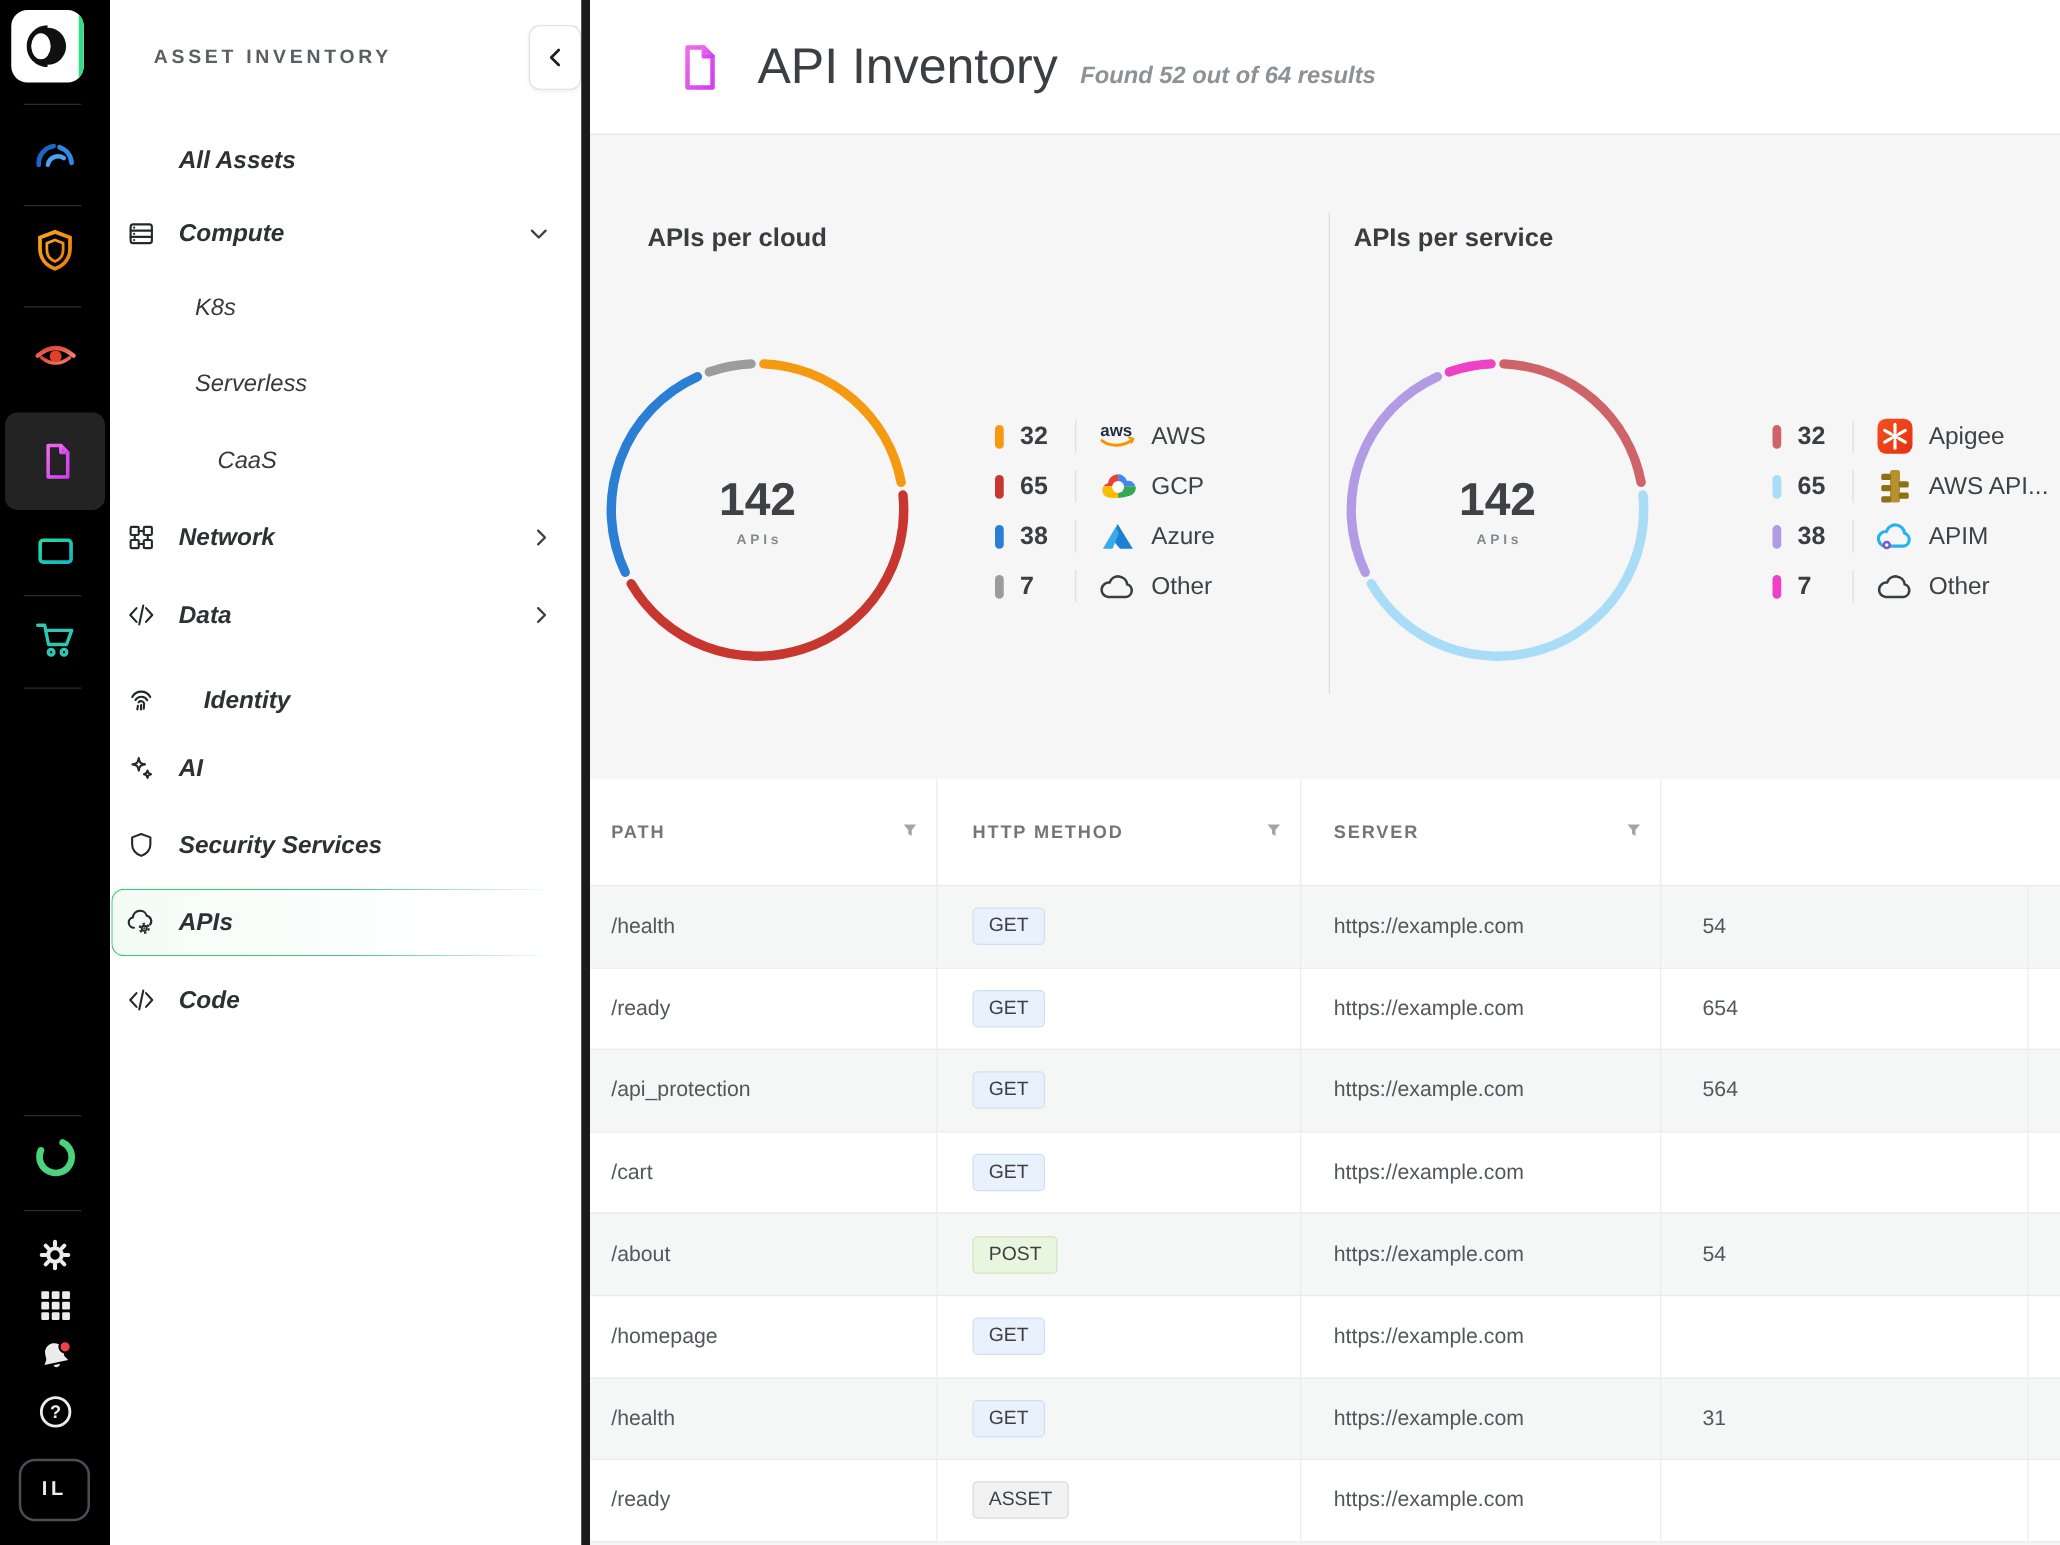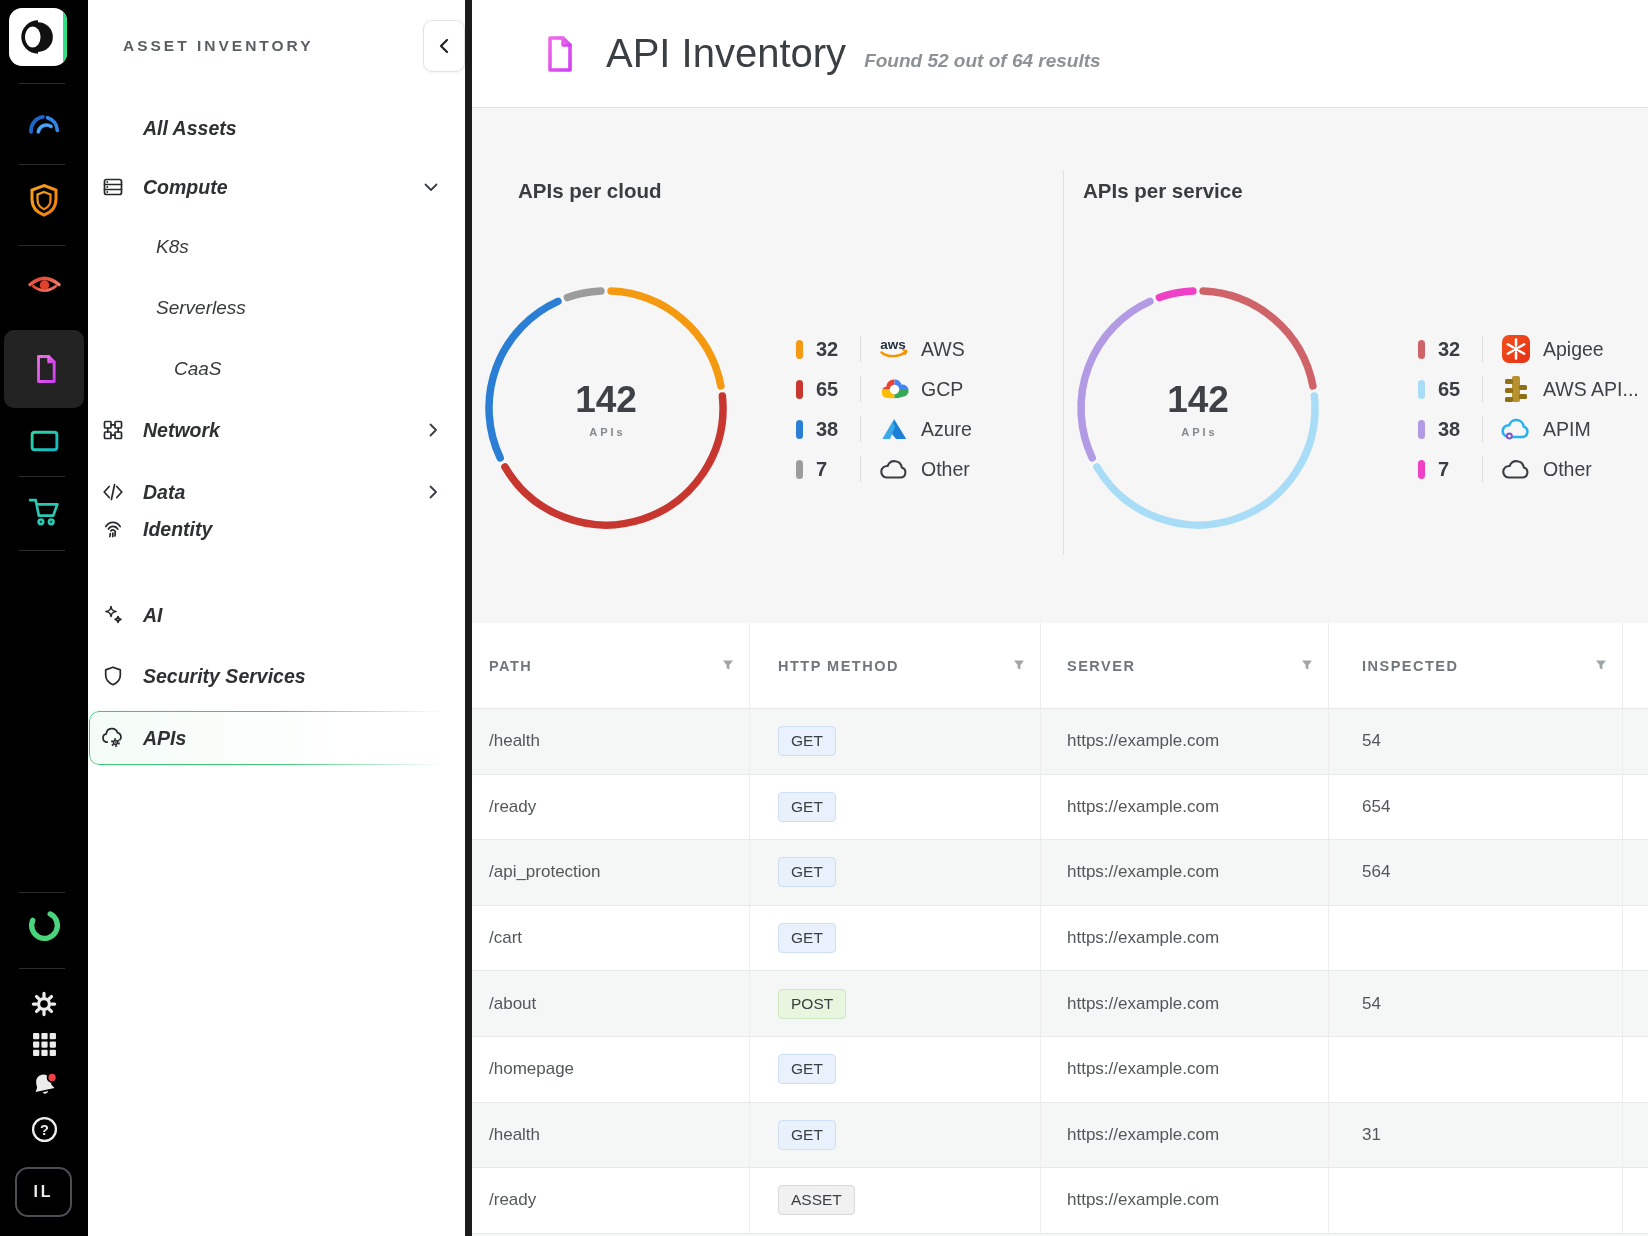--- a/index.html
+++ b/index.html
@@ -296,21 +296,21 @@
               </g>
             </svg>
           </span>
           <span class="lbl">Data</span>
           <span class="chev">
             <svg width="9" height="14" viewBox="0 0 9 14">
               <path d="M1.5 1.5 L7 7 L1.5 12.5" fill="none" stroke="#3c3f43" stroke-width="1.8" stroke-linecap="round" stroke-linejoin="round"></path>
             </svg>
           </span>
         </div>
-        <div class="nav-item" style="top: 501px;">
+        <div class="nav-item" style="top: 532px; padding-left: 20px;">
           <span class="ico">
             <svg width="24" height="24" viewBox="0 0 24 24">
               <g fill="none" stroke="#26282b" stroke-width="1.7" stroke-linecap="round" stroke-linejoin="round">
                 <path d="M4.8 9.6 a8.2 8.2 0 0 1 14.4 0"></path>
                 <path d="M7.4 12 a5.4 5.4 0 0 1 9.4 0.2"></path>
                 <path d="M9.9 13.8 a2.6 2.6 0 0 1 4.4 1 L14 19"></path>
                 <path d="M11.9 16 L11.8 19.6"></path>
                 <path d="M9.3 16.6 a8 8 0 0 1 -0.5 2.9"></path>
               </g>
             </svg>
@@ -343,20 +343,32 @@
             <svg width="26" height="24" viewBox="0 0 26 24">
               <g fill="none" stroke="#26282b" stroke-width="1.7" stroke-linecap="round" stroke-linejoin="round">
                 <path d="M7.2 16.2 a4.2 4.2 0 0 1 -0.9 -8.3 a5.7 5.7 0 0 1 11.1 -1.3 a4.4 4.4 0 0 1 2.6 7.1"></path>
               </g>
               <circle cx="15.4" cy="16.6" r="2" fill="none" stroke="#26282b" stroke-width="1.5"></circle>
               <circle cx="15.4" cy="16.6" r="3.6" fill="none" stroke="#26282b" stroke-width="1.7" stroke-dasharray="1.9 1.9"></circle>
               <circle cx="15.4" cy="16.6" r=".8" fill="#26282b"></circle>
             </svg>
           </span>
           <span class="lbl">APIs</span>
+        </div>
+        <div class="nav-item" style="top: 772px;">
+          <span class="ico">
+            <svg width="24" height="24" viewBox="0 0 24 24">
+              <g fill="none" stroke="#26282b" stroke-width="1.7" stroke-linecap="round" stroke-linejoin="round">
+                <path d="M8.2 6.5 L3.2 12 L8.2 17.5"></path>
+                <path d="M15.8 6.5 L20.8 12 L15.8 17.5"></path>
+                <path d="M13.6 4.5 L10.4 19.5"></path>
+              </g>
+            </svg>
+          </span>
+          <span class="lbl">Code</span>
         </div>
       </nav>
   </aside>
 
   <div class="edge-bar"></div>
 
   <main class="main">
     <header class="page-header">
       <svg width="46" height="46" viewBox="0 0 46 46">
         <defs>
@@ -555,26 +567,20 @@
             <span><svg width="12" height="12" viewBox="0 0 12 12">
                 <path d="M1 1.5 H11 L7.4 6 V10.6 L4.6 9.2 V6 Z" fill="#a0a5aa"></path>
               </svg></span>
           </div>
           <div class="th c2">
             <span>SERVER</span>
             <span><svg width="12" height="12" viewBox="0 0 12 12">
                 <path d="M1 1.5 H11 L7.4 6 V10.6 L4.6 9.2 V6 Z" fill="#a0a5aa"></path>
               </svg></span>
           </div>
-          <div class="th c3">
-            <span>INSPECTED</span>
-            <span><svg width="12" height="12" viewBox="0 0 12 12">
-                <path d="M1 1.5 H11 L7.4 6 V10.6 L4.6 9.2 V6 Z" fill="#a0a5aa"></path>
-              </svg></span>
-          </div>
           <div class="th c4">
             <span></span>
           </div>
         </div>
       <div id="tbody">
           <div class="tr odd">
             <div class="td c0">/health</div>
             <div class="td c1">
               <span class="badge" style="background:#E9F1FC;border-color:#CFE0F5">GET</span>
             </div>

